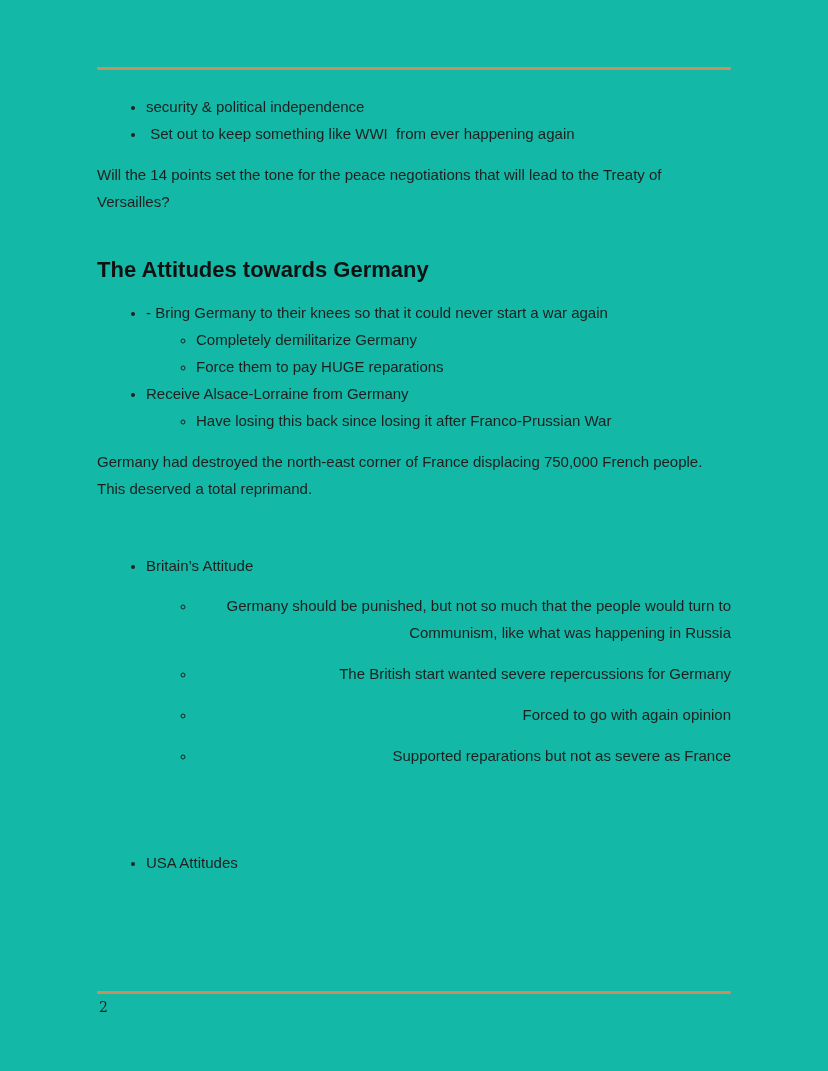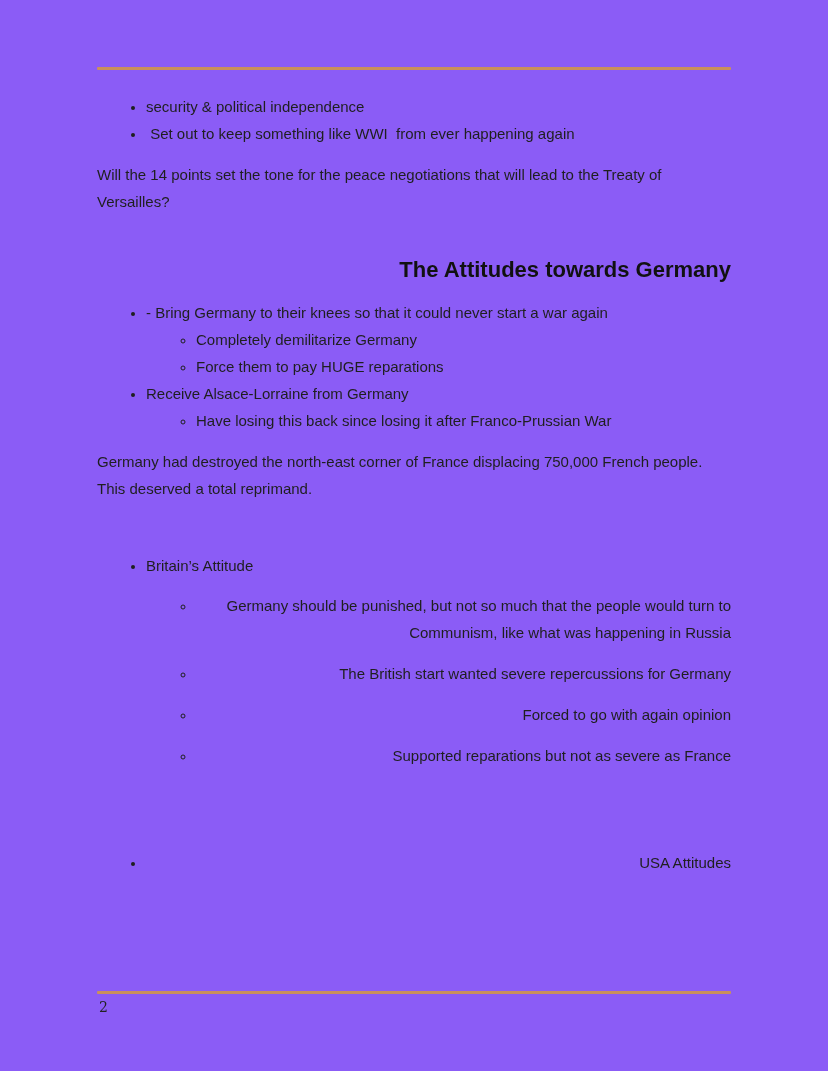--- a/index.html
+++ b/index.html
@@ -1,20 +1,20 @@
 <!DOCTYPE html>
 <html style="--rule-color: #c9905c; --text-color: #1f1f1f;"><head>
 <meta charset="utf-8">
 <style>
   html, body { margin: 0; padding: 0; background: #ffffff; }
   .page {
     position: relative;
     width: 828px;
     height: 1071px;
-    background: #8b5cf6;
+    background: #14b8a6;
     font-family: "Liberation Sans", sans-serif;
     color: var(--text-color, #1f1f1f);
     overflow: hidden;
   }
   .rule {
     position: absolute;
     left: 97px;
     width: 634px;
     height: 3px;
     background: var(--rule-color, #c9905c);
@@ -44,36 +44,36 @@
   li::marker { font-size: 13px; }
   .li-text { white-space: pre-wrap; }
   .para {
     margin: 14px 0;
     white-space: pre-wrap;
   }
   .heading {
     font-size: 22px;
     line-height: 29px;
     font-weight: 700;
-    text-align: right;
+    text-align: left;
     margin: 40px 0 0 0;
     color: #111111;
   }
   .subheading {
     font-size: 16.5px;
     line-height: 22px;
     font-weight: 700;
     margin: 0 0 5px 0;
     color: #111111;
   }
   ul.france { margin-top: 15px; }
   ul.britain { margin-top: 50px; }
   ul.britain ul.l2 { margin-top: 13px; text-align: right; }
   ul.britain ul.l2 > li { margin-bottom: 14px; }
-  ul.usa { margin-top: 80px; text-align: right; }
+  ul.usa { margin-top: 80px; }
   .page-number {
     position: absolute;
     left: 99px;
     top: 998px;
     font-family: "DejaVu Serif", serif;
     font-size: 14px;
     line-height: 18px;
     color: #222222;
   }
 </style>

